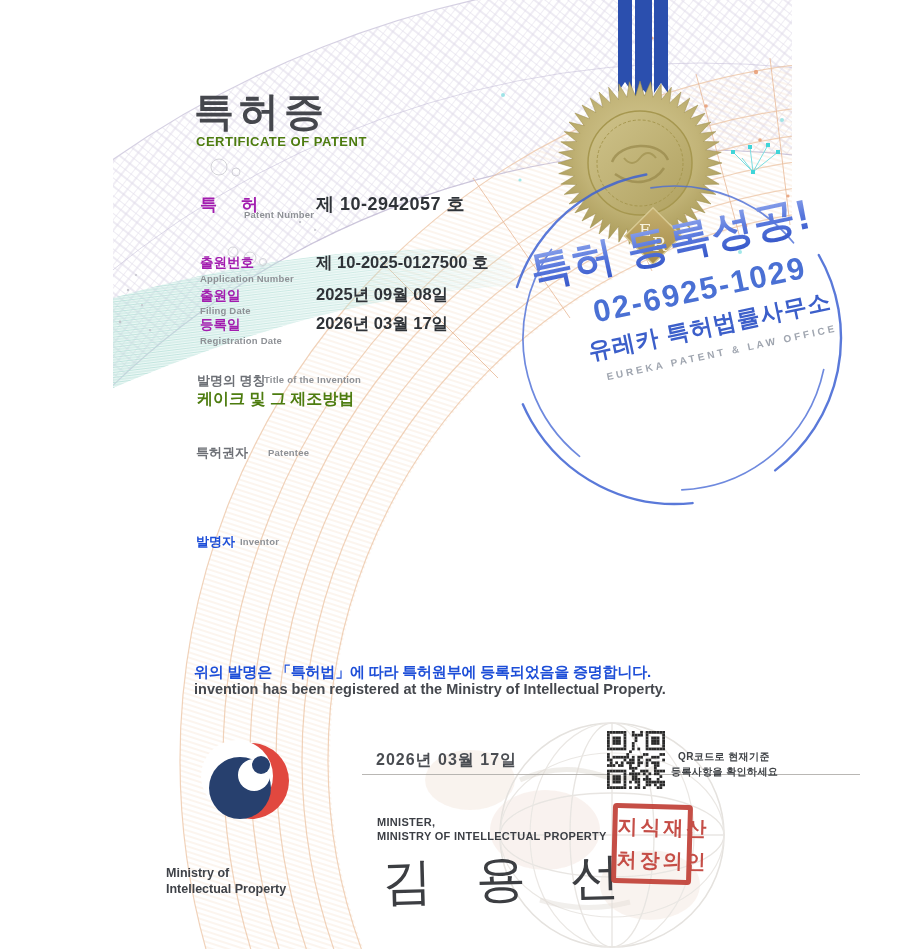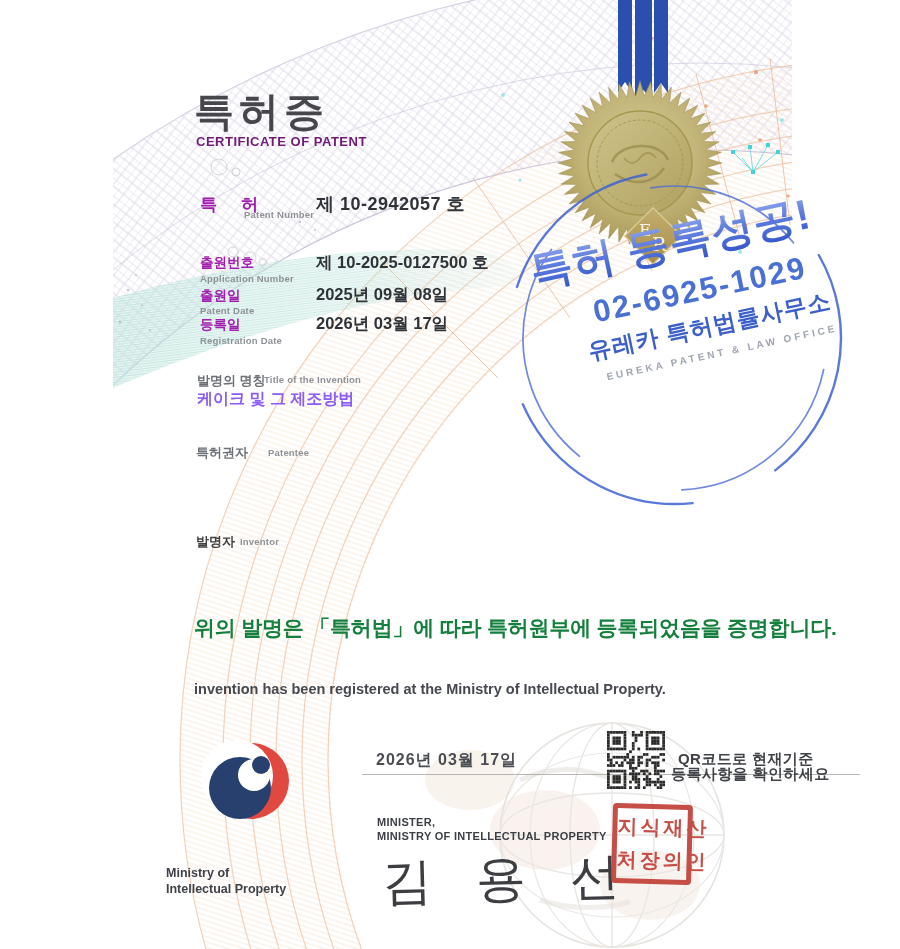--- a/index.html
+++ b/index.html
@@ -4,65 +4,65 @@
 <style>
   html,body{margin:0;padding:0;background:#fff;}
   .page{position:relative;width:900px;height:949px;background:#ffffff;overflow:hidden;
         font-family:"Liberation Sans",sans-serif;}
   .abs{position:absolute;white-space:nowrap;}
   svg{display:block;}
   .decor{position:absolute;left:0;top:0;z-index:0;}
   .content{position:absolute;inset:0;z-index:2;}
   
   .doc-title{left:194px;top:84px;font-size:40px;font-weight:800;color:#45474d;letter-spacing:5px;}
-  .doc-subtitle{left:196px;top:134px;font-size:13px;font-weight:700;color:#701a75;letter-spacing:.5px;}
+  .doc-subtitle{left:196px;top:134px;font-size:13px;font-weight:700;color:#4d7c0f;letter-spacing:.5px;}
   
   .lab{font-weight:700;color:#a21caf;font-family:Liberation Mono, monospace;}
   .sub{font-weight:600;color:#8e9196;font-size:9.5px;letter-spacing:.2px;}
   .val{font-weight:700;color:#2f3338;}
   .lab-patent{left:200px;top:193px;font-size:17px;letter-spacing:7px;}
   .sub-patent{left:200px;top:209px;margin-left:44px;}
   .val-patent{left:316px;top:192px;font-size:18px;letter-spacing:.5px;}
   .lab-app{left:200px;top:254px;font-size:13.5px;}
   .sub-app{left:200px;top:273px;}
   .val-app{left:316px;top:252px;font-size:16.5px;}
   .lab-filing{left:200px;top:287px;font-size:13.5px;}
   .sub-filing{left:200px;top:305px;}
   .val-filing{left:316px;top:284px;font-size:16.5px;}
   .lab-reg{left:200px;top:316px;font-size:13.5px;}
   .sub-reg{left:200px;top:335px;}
   .val-reg{left:316px;top:313px;font-size:16.5px;}
   .lab-inv-title{left:197px;top:372px;font-size:13px;color:#6d7076;font-weight:600;}
   .sub-inv-title{left:264px;top:374px;}
-  .val-inv-title{left:197px;top:389px;font-size:16px;color:#8b5cf6;}
+  .val-inv-title{left:197px;top:389px;font-size:16px;color:#4d7c0f;}
   .lab-patentee{left:196px;top:444px;font-size:13px;color:#6d7076;font-weight:600;}
   .sub-patentee{left:242px;top:447px;margin-left:26px;}
-  .lab-inventor{left:196px;top:533px;font-size:13px;color:#404040;font-weight:600;}
+  .lab-inventor{left:196px;top:533px;font-size:13px;color:#1d4ed8;font-weight:600;}
   .sub-inventor{left:240px;top:536px;}
   
-  .st-ko{left:194px;top:614px;font-size:21px;font-weight:700;color:#15803d;letter-spacing:-.2px;}
+  .st-ko{left:194px;top:663px;font-size:15px;font-weight:700;color:#1d4ed8;letter-spacing:-.2px;}
   .st-en{font-size:14.5px;font-weight:700;color:#45484e;}
   .st-en1{left:194px;top:661px;}
   .st-en2{left:194px;top:681px;}
   
   .agency-ko{left:186px;top:833px;font-size:22px;font-weight:700;color:#3a3d43;letter-spacing:2px;}
   .agency-en{left:166px;top:865px;width:156px;text-align:left;font-size:12.5px;font-weight:700;
              color:#3f4248;line-height:16px;white-space:normal;}
   
   .issue-date{left:376px;top:750px;font-size:16px;font-weight:600;color:#4a4d52;letter-spacing:1px;}
   .rule{left:362px;top:774px;width:498px;height:1px;background:#a7a5a1;opacity:.8;}
   .office-ko{left:376px;top:785px;font-size:23px;font-weight:800;color:#33363c;letter-spacing:1px;}
   .office-en{font-size:11px;font-weight:700;color:#3c3f45;letter-spacing:.3px;}
   .office-en1{left:377px;top:816px;}
   .office-en2{left:377px;top:830px;}
   .signature{left:382px;top:846px;font-size:50px;font-weight:400;color:#3c3e42;
              font-family:"DejaVu Serif",serif;letter-spacing:14px;transform:rotate(-1.5deg);}
   
   .qr{left:607px;top:731px;}
-  .qr-note{font-size:15px;font-weight:700;color:#3f4246;letter-spacing:.4px;}
+  .qr-note{font-size:10px;font-weight:700;color:#3f4246;letter-spacing:.4px;}
   .qr-note1{left:678px;top:750px;}
   .qr-note2{left:671px;top:765px;}
   .seal{left:612px;top:804px;width:80px;height:80px;border:5px solid #c14138;border-radius:4px;
         box-sizing:border-box;transform:rotate(1.5deg);color:#c1413a;text-align:center;
         font-weight:800;font-size:20px;letter-spacing:3px;line-height:33px;padding-top:2px;
         opacity:.93;z-index:3;}
   
   .stamp-arcs{position:absolute;left:0;top:0;z-index:5;pointer-events:none;}
   .stamp{position:absolute;left:492px;top:214px;width:380px;z-index:6;text-align:center;
          transform:rotate(-12deg);transform-origin:50% 55%;}
@@ -251,21 +251,21 @@
 
     <div class="abs lab lab-patent">특 허</div>
     <div class="abs sub sub-patent">Patent Number</div>
     <div class="abs val val-patent">제 10-2942057 호</div>
 
     <div class="abs lab lab-app">출원번호</div>
     <div class="abs sub sub-app">Application Number</div>
     <div class="abs val val-app">제 10-2025-0127500 호</div>
 
     <div class="abs lab lab-filing">출원일</div>
-    <div class="abs sub sub-filing">Patent Date</div>
+    <div class="abs sub sub-filing">Filing Date</div>
     <div class="abs val val-filing">2025년 09월 08일</div>
 
     <div class="abs lab lab-reg">등록일</div>
     <div class="abs sub sub-reg">Registration Date</div>
     <div class="abs val val-reg">2026년 03월 17일</div>
 
     <div class="abs lab-inv-title">발명의 명칭</div>
     <div class="abs sub sub-inv-title">Title of the Invention</div>
     <div class="abs val val-inv-title">케이크 및 그 제조방법</div>
 

